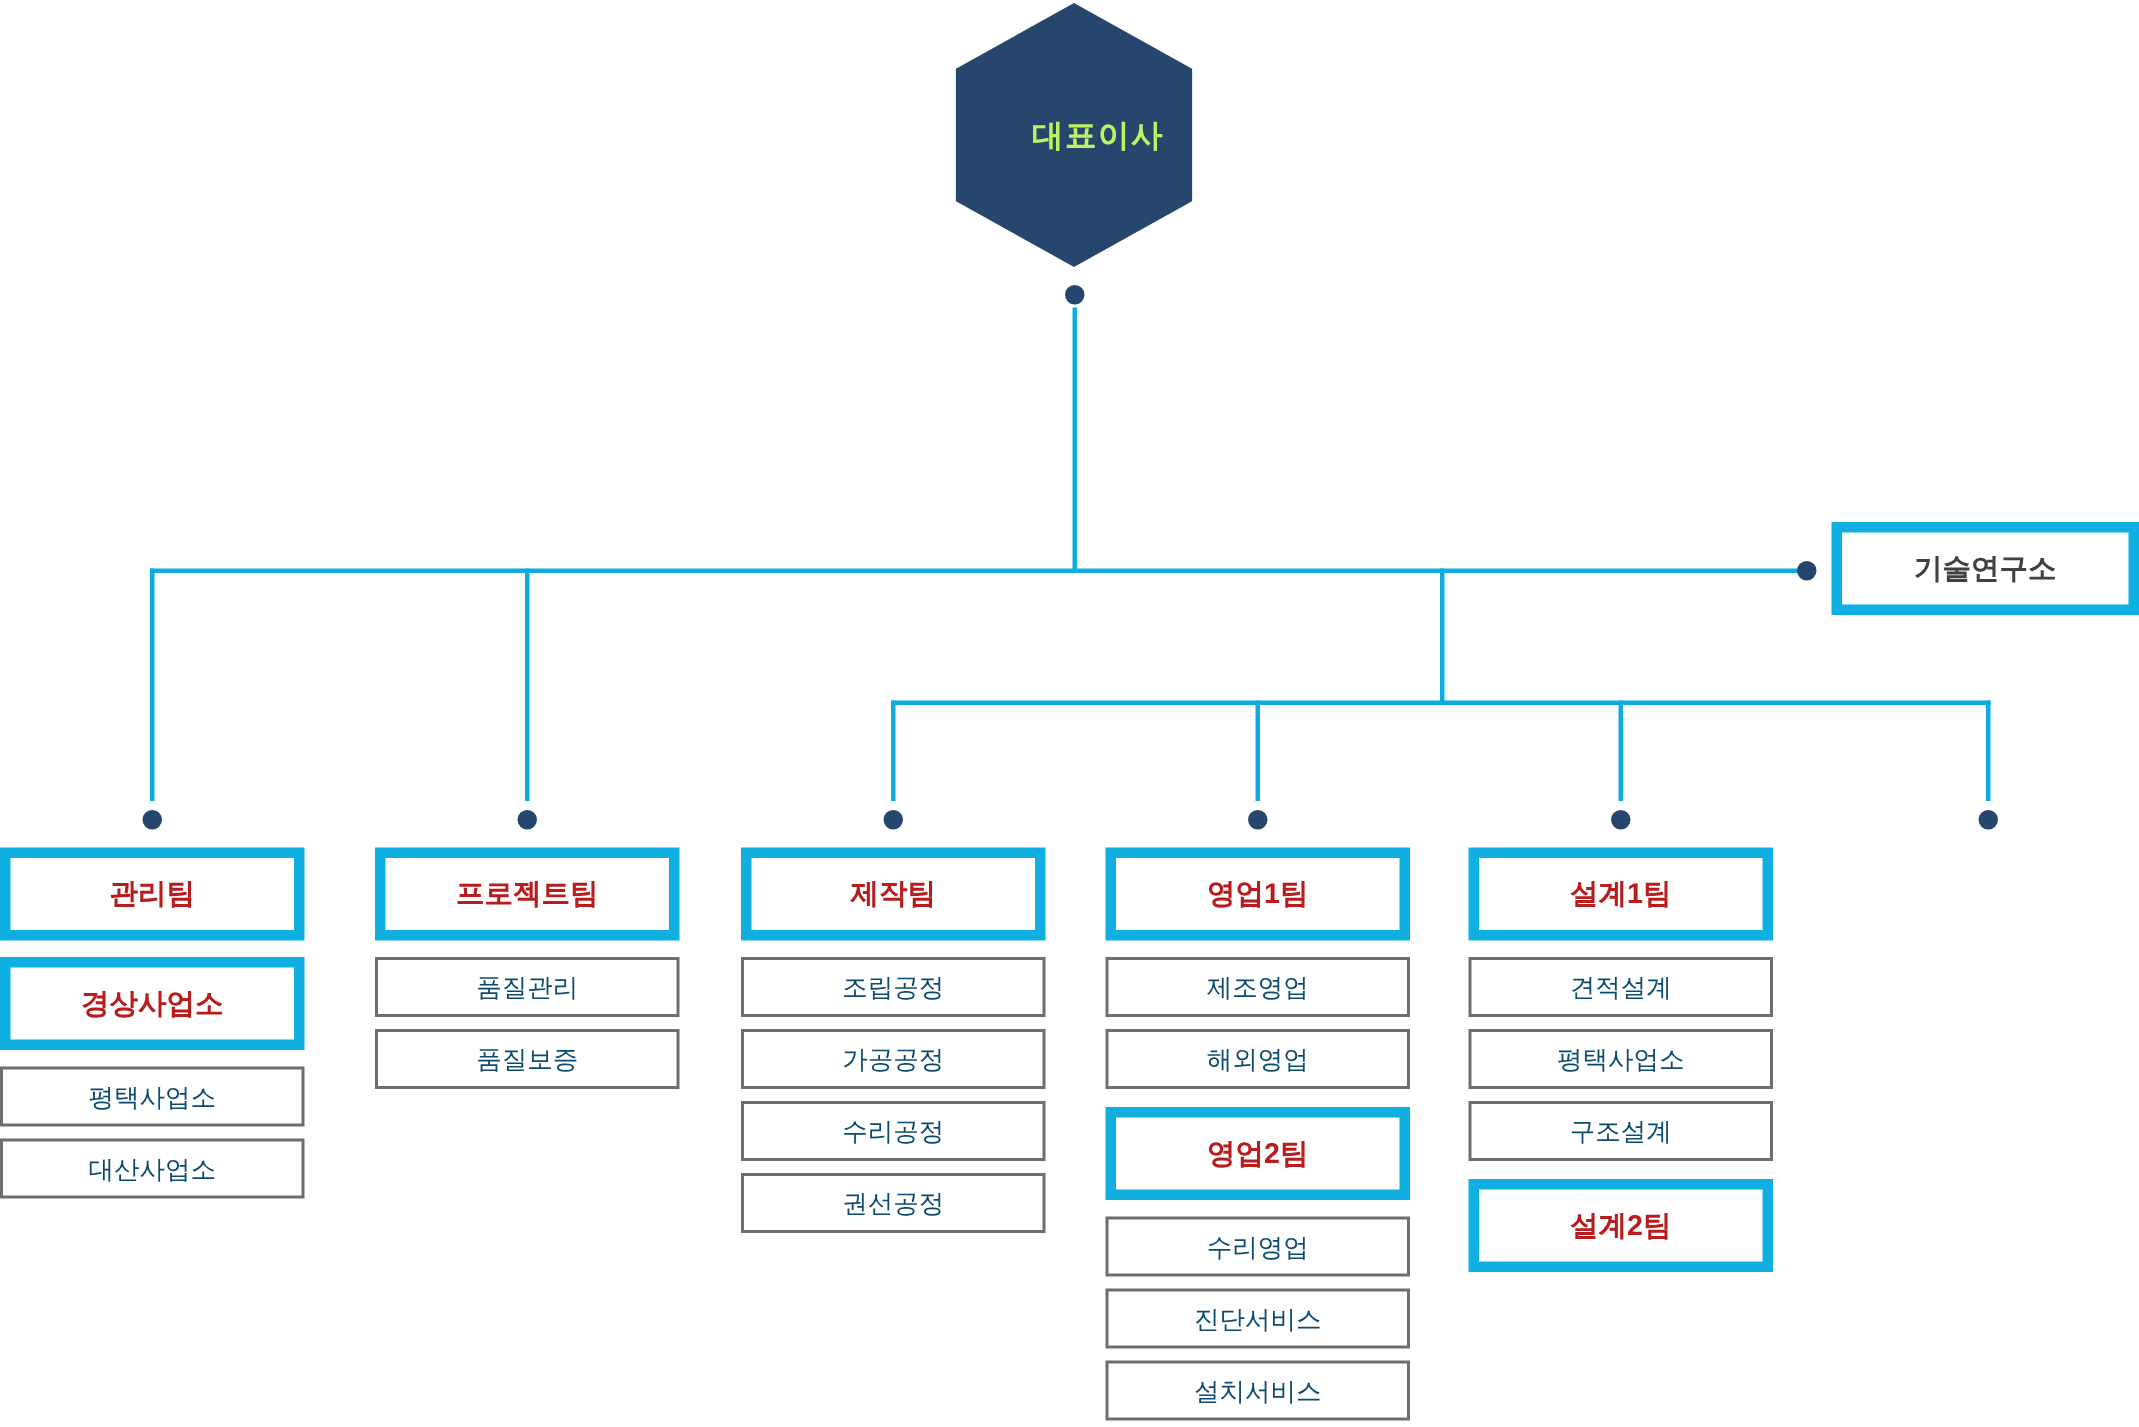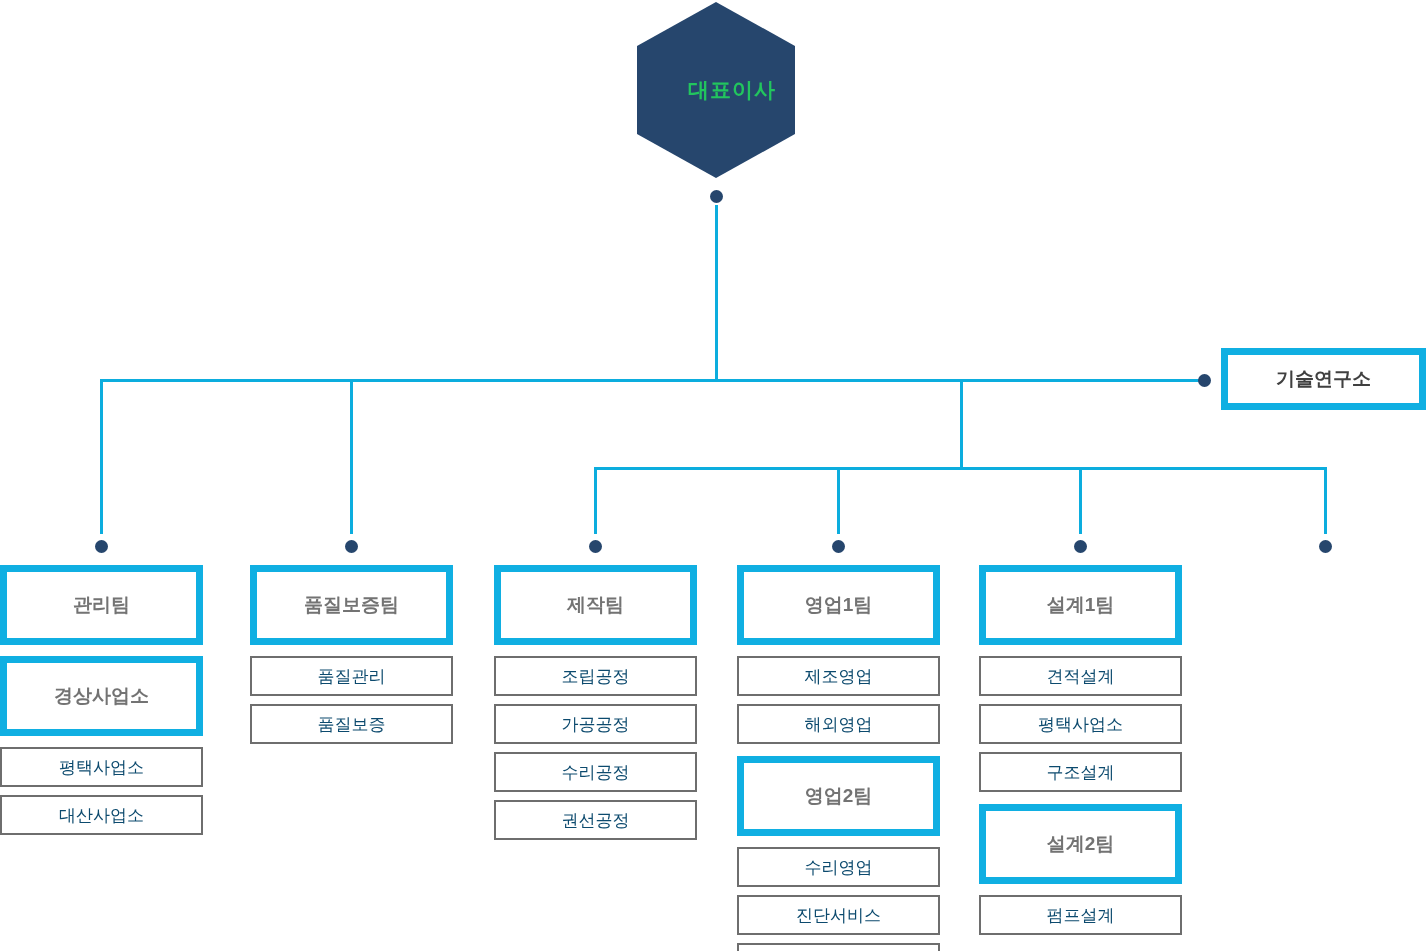--- a/index.html
+++ b/index.html
@@ -9,39 +9,39 @@
   }
   .canvas{position:absolute;inset:0;}
 
   
   .hexagon{
     position:absolute;left:637px;top:2px;width:158px;height:176px;
     background:#26466d;
     clip-path:polygon(50% 0,100% 25%,100% 75%,50% 100%,0 75%,0 25%);
     display:flex;align-items:center;justify-content:center;
   }
-  .hexagon span{color:#22c55e;font-size:21px;font-weight:bold;letter-spacing:1px;margin-left:32px;}
+  .hexagon span{color:#bef264;font-size:21px;font-weight:bold;letter-spacing:1px;margin-left:32px;}
 
   
   .line{position:absolute;background:#0cadde;}
   .line.h{height:3px;}
   .line.v{width:3px;}
 
   
   .dot{position:absolute;width:13px;height:13px;border-radius:50%;background:#26466d;}
 
   
   .col{position:absolute;top:565px;width:203px;}
   .box{
     box-sizing:border-box;width:203px;background:#ffffff;
     display:flex;align-items:center;justify-content:center;text-align:center;
   }
   .box.team{
-    height:80px;border:7px solid #10afe2;margin-bottom:11px;
-    color:#737373;font-size:19px;font-weight:bold;
+    height:62px;border:7px solid #10afe2;margin-bottom:11px;
+    color:#b91c1c;font-size:19px;font-weight:bold;
   }
   .box.team.after-sub{margin-top:12px;}
   .box.sub{
     height:40px;border:2px solid #6e6e6e;margin-bottom:8px;
     color:#0c4a6e;font-size:17px;
   }
 
   
   .research{
     position:absolute;left:1221px;top:348px;width:205px;height:62px;
@@ -84,21 +84,21 @@
   </div>
 
   <div class="col" style="left:0px">
     <div class="box team">관리팀</div>
     <div class="box team">경상사업소</div>
     <div class="box sub">평택사업소</div>
     <div class="box sub">대산사업소</div>
   </div>
 
   <div class="col" style="left:250px">
-    <div class="box team">품질보증팀</div>
+    <div class="box team">프로젝트팀</div>
     <div class="box sub">품질관리</div>
     <div class="box sub">품질보증</div>
   </div>
 
   <div class="col" style="left:494px">
     <div class="box team">제작팀</div>
     <div class="box sub">조립공정</div>
     <div class="box sub">가공공정</div>
     <div class="box sub">수리공정</div>
     <div class="box sub">권선공정</div>
@@ -113,17 +113,16 @@
     <div class="box sub">진단서비스</div>
     <div class="box sub">설치서비스</div>
   </div>
 
   <div class="col" style="left:979px">
     <div class="box team">설계1팀</div>
     <div class="box sub">견적설계</div>
     <div class="box sub">평택사업소</div>
     <div class="box sub">구조설계</div>
     <div class="box team after-sub">설계2팀</div>
-    <div class="box sub">펌프설계</div>
   </div>
 
 
 </div>
 
 </body></html>

